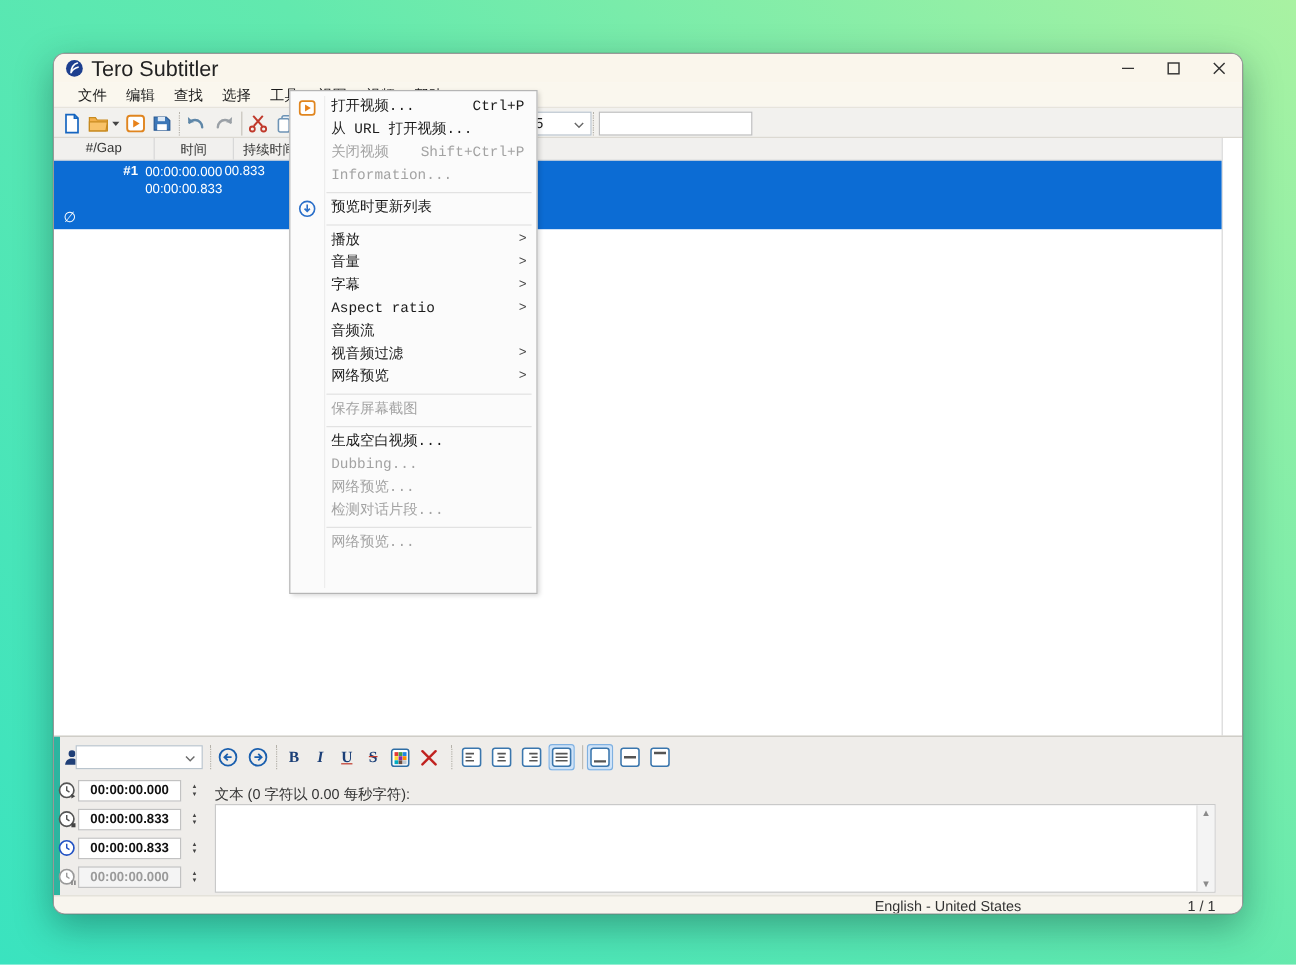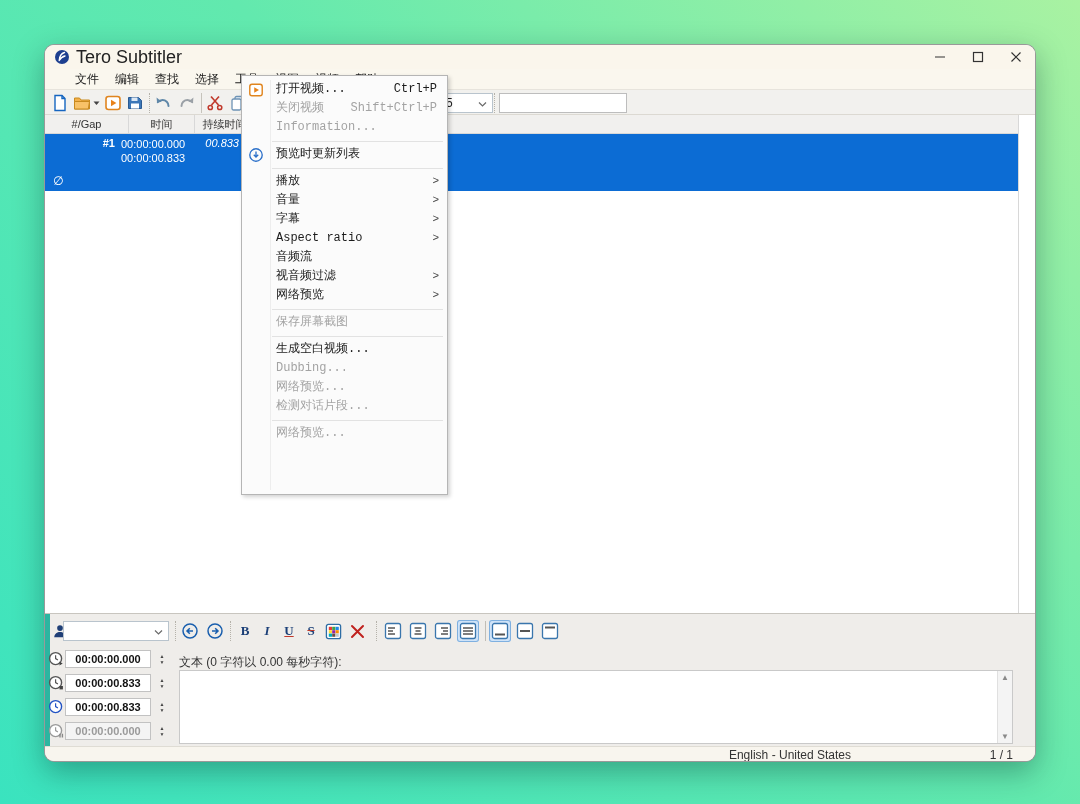--- a/index.html
+++ b/index.html
@@ -18,21 +18,21 @@
   .app-icon { width:14px; height:14px; border-radius:50%; background:#1d3f8f; margin-right:7px;
               position:relative; flex:0 0 auto; }
   .app-icon svg { position:absolute; inset:0; }
   .title-text { font-size:18px; color:#222; }
   .win-controls { margin-left:auto; display:flex; align-items:center; height:100%; }
   .win-btn { width:38px; height:100%; display:flex; align-items:center; justify-content:center;
              color:#333; }
 
   
   .menubar { position:absolute; left:0; top:24px; right:0; height:20px; background:#faf7ee;
-             display:flex; align-items:center; padding-left:22px; font-size:12px; color:#1b1b1b; }
+             display:flex; align-items:center; padding-left:12px; font-size:12px; color:#1b1b1b; }
   .menubar .mitem { padding:2px 8px; }
 
   
   .toolbar { position:absolute; left:0; top:44px; right:0; height:26px; background:#f2f1ee;
              border-top:1px solid #e7e4dc; border-bottom:1px solid #dcd9d2; }
   .tbtn { position:absolute; top:4px; width:18px; height:18px; }
   .tsep { position:absolute; top:3px; width:0; height:20px; border-left:1px dotted #b5b2aa; }
   .combo { position:absolute; background:#fff; border:1px solid #b9c4cd; display:flex;
            align-items:center; font-size:12px; color:#222; }
   .combo .chev { margin-left:auto; padding-right:5px; }
@@ -42,21 +42,21 @@
 
   
   .grid-header { position:absolute; left:0; top:70px; width:973px; height:19px; background:#f1f0ee;
                  border-bottom:1px solid #d8d8d8; display:flex; font-size:11px; color:#333; }
   .gh-col { display:flex; align-items:center; justify-content:center; border-right:1px solid #d8d8d8; }
   .grid-right-line { position:absolute; left:973px; top:70px; width:0; height:498px; border-left:1px solid #d8d8d8; }
   .grid-row { position:absolute; left:0; top:89px; width:973px; height:57px; background:#0c6cd4;
               color:#fff; font-size:11px; }
   .gr-num { position:absolute; left:0; top:3px; width:76px; text-align:right; padding-right:6px; font-weight:bold; }
   .gr-times { position:absolute; left:76px; top:3px; width:66px; text-align:right; padding-right:4px; line-height:14px; }
-  .gr-dur { position:absolute; left:142px; top:3px; width:60px; text-align:right; padding-right:8px;font-style:italic; }
+  .gr-dur { position:absolute; left:142px; top:3px; width:60px; text-align:left; padding-right:8px; }
   .gr-flag { position:absolute; left:8px; bottom:3px; font-size:12px; }
   .grid-empty { position:absolute; left:0; top:146px; width:992px; height:422px; background:#fff; }
 
   
   .editor { position:absolute; left:0; top:568px; width:992px; height:133px; background:#efedea;
             border-top:1px solid #c8c5bf; }
   .teal-strip { position:absolute; left:0; top:0; width:5px; height:133px; background:#2cb5a0; }
   .ebtn { position:absolute; top:6px; width:22px; height:22px; display:flex; align-items:center;
           justify-content:center; border-radius:3px; font-size:13px; }
   .ebtn.sel { background:#cfe3f8; box-shadow:inset 0 0 0 1px #7fb0e0; }
@@ -394,20 +394,21 @@
       <span class="sb-lang">English - United States</span>
       <span class="sb-count">1 / 1</span>
     </div>
 
     <div class="menu-popup" id="video-menu">
       <div class="menu-gutter"></div>
     <div class="menu-item"><span class="micon"><svg viewBox="0 0 18 18">
               <rect x="2" y="2.5" width="14" height="13" rx="2.5" fill="#fff" stroke="#e0851f" stroke-width="1.6"></rect>
               <path d="M7 5.8v6.4l5.4-3.2z" fill="#e8821a"></path>
             </svg></span><span>打开视频...</span><span class="shortcut">Ctrl+P</span></div>
+        <div class="menu-item"><span>从 URL 打开视频...</span></div>
         <div class="menu-item disabled"><span>关闭视频</span><span class="shortcut">Shift+Ctrl+P</span></div>
         <div class="menu-item disabled"><span>Information...</span></div>
         <div class="menu-sep"></div>
         <div class="menu-item"><span class="micon"><svg viewBox="0 0 18 18">
               <circle cx="9" cy="9" r="7" fill="none" stroke="#2a6fc9" stroke-width="1.5"></circle>
               <path d="M9 5v6 M6.5 8.8 9 11.4l2.5-2.6" fill="none" stroke="#2a6fc9" stroke-width="1.5"></path>
             </svg></span><span>预览时更新列表</span></div>
         <div class="menu-sep"></div>
         <div class="menu-item"><span>播放</span><span class="subarrow">&gt;</span></div>
         <div class="menu-item"><span>音量</span><span class="subarrow">&gt;</span></div>

